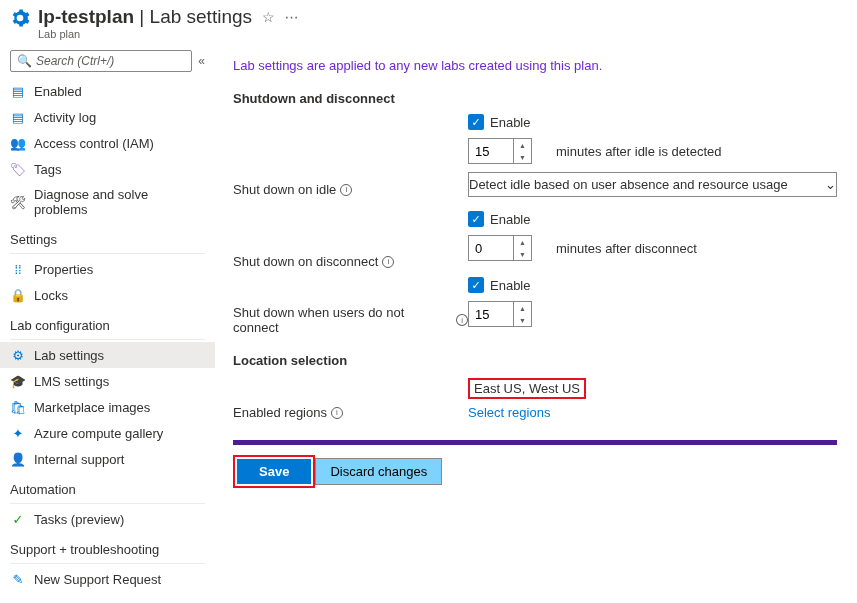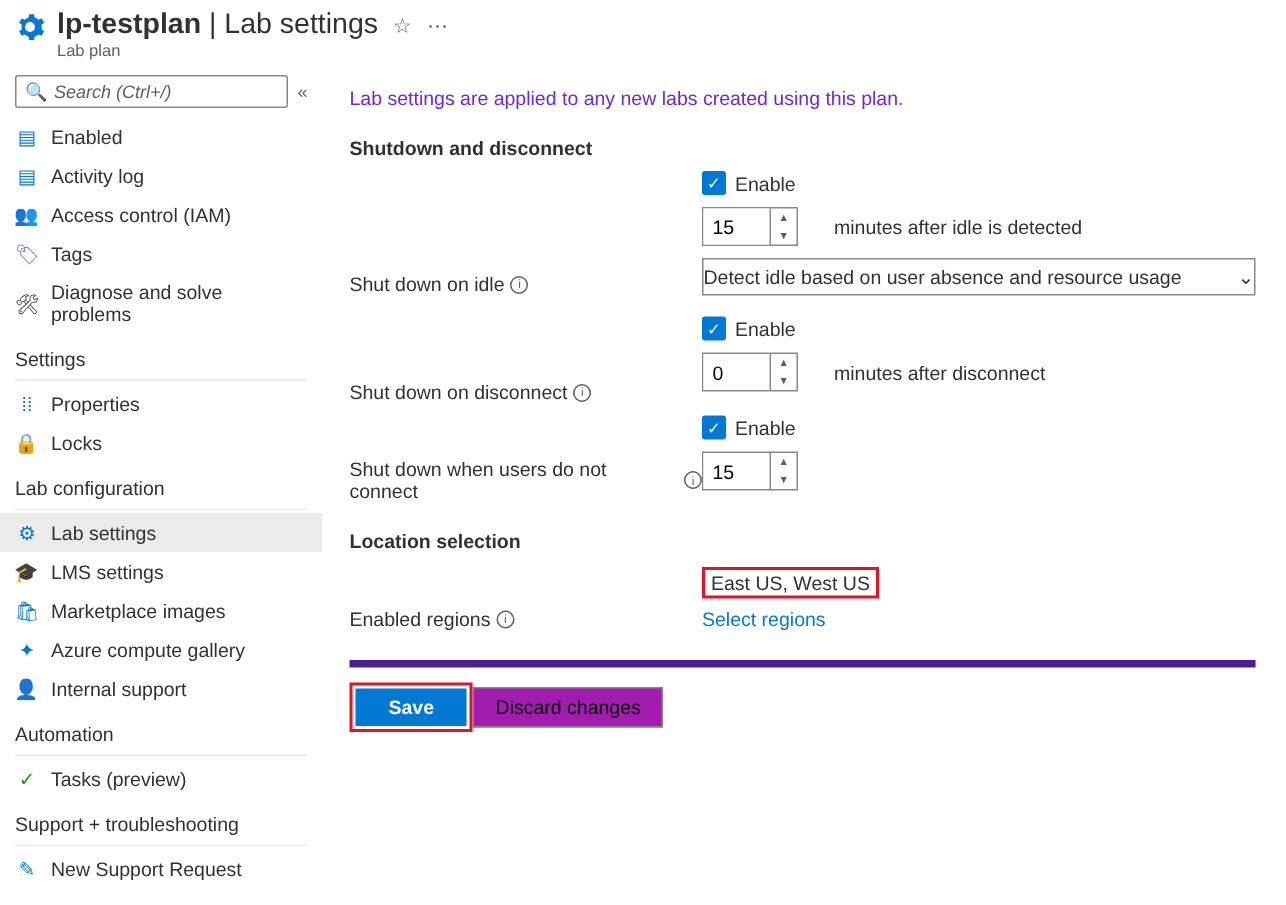--- a/index.html
+++ b/index.html
@@ -37,21 +37,21 @@
 .spinner { display: flex; align-items: stretch; border: 1px solid #8a8886; width: 64px; height: 26px; }
 .spinner input { border: none; width: 44px; padding: 2px 6px; font-size: 13px; outline: none; }
 .spinner .arrows { display: flex; flex-direction: column; border-left: 1px solid #8a8886; width: 18px; }
 .spinner .arrows span { flex:1; display:flex; align-items:center; justify-content:center; font-size:7px; color:#605e5c; cursor:pointer; }
 .dropdown { border: 1px solid #8a8886; padding: 4px 0; font-size: 13px; display: flex; justify-content: space-between; align-items: center; width: 369px; cursor: pointer; }
 .regions { color: #323130; }
 .link { color: #0078d4; font-size: 13px; cursor: pointer; display: inline-block; margin-top: 6px; }
 .highlight-red { border: 2.5px solid #e81123; padding: 1px 4px; display: inline-block; }
 .footer { border-top: 5px solid #4c1d95; padding-top: 10px; margin-top: 20px; display: flex; align-items: center; }
 .btn-primary { background: #0078d4; color: #fff; border: none; padding: 5px 22px; font-size: 13px; font-weight: 600; cursor: pointer; }
-.btn-secondary { background: #a21caf; border: 1px solid #8a8886; padding: 5px 14px; font-size: 13px; cursor: pointer; }
+.btn-secondary { background: #7dd3fc; border: 1px solid #8a8886; padding: 5px 14px; font-size: 13px; cursor: pointer; }
 .save-wrap { border: 2.5px solid #e81123; padding: 2px; display: inline-block; }
 </style>
 </head>
 <body>
 
 <div class="header">
   <svg class="gear-icon" viewBox="0 0 24 24">
       <path fill="#0078d4" d="M12 8a4 4 0 100 8 4 4 0 000-8zm9.4 4c0 .6-.1 1.2-.2 1.8l2.1 1.6-2 3.5-2.5-1a7.6 7.6 0 01-3.1 1.8l-.4 2.6h-4l-.4-2.6a7.6 7.6 0 01-3.1-1.8l-2.5 1-2-3.5 2.1-1.6a7.9 7.9 0 010-3.6L3.3 8.6l2-3.5 2.5 1A7.6 7.6 0 0110.9 4.3l.4-2.6h4l.4 2.6a7.6 7.6 0 013.1 1.8l2.5-1 2 3.5-2.1 1.6c.1.6.2 1.2.2 1.8z"></path>
     </svg>
   <div class="title-block">

